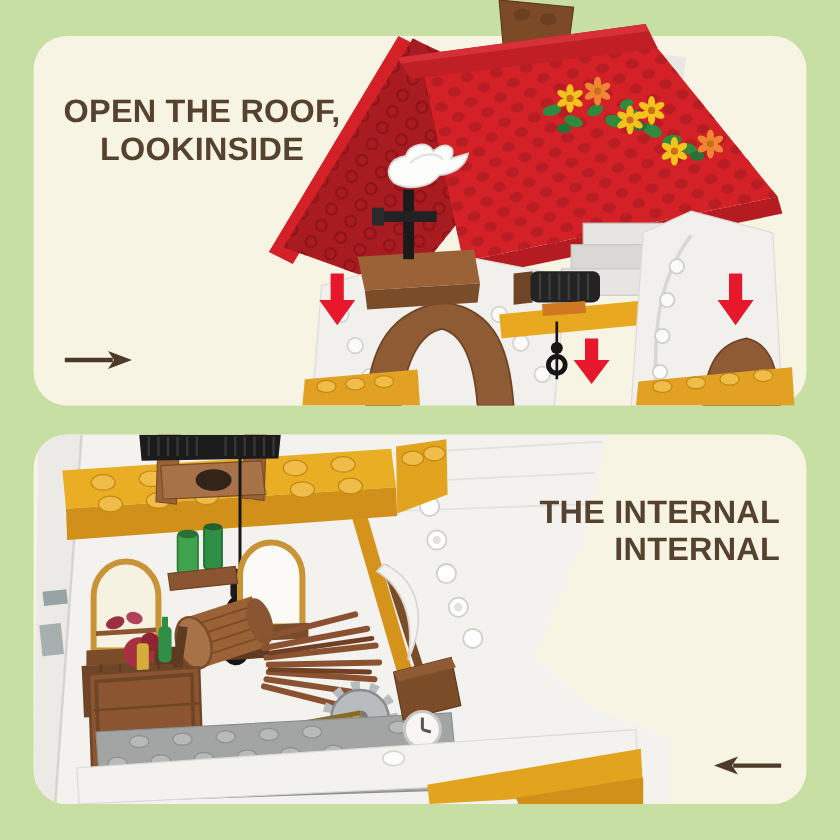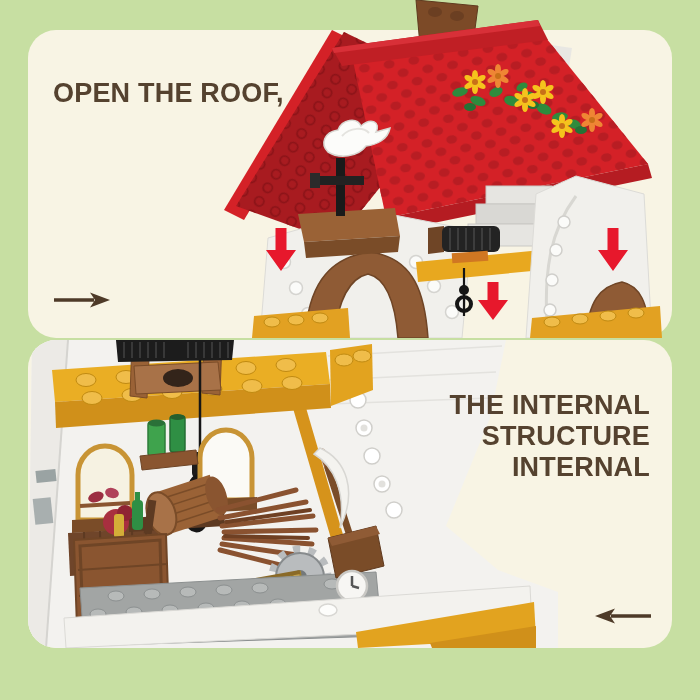--- a/index.html
+++ b/index.html
@@ -6,39 +6,40 @@
     --page-bg:#c7dfa2;
     --panel-bg:#f8f4e4;
     --heading:#55422f;
     --arrow:#4e3a28;
   }
   html,body{margin:0;padding:0;}
   body{background:#ffffff;font-family:"Liberation Sans",sans-serif;}
   .page{position:relative;width:700px;height:700px;background:var(--page-bg);overflow:hidden;}
   .panel{position:absolute;left:28px;width:644px;height:308px;background:var(--panel-bg);border-radius:28px;}
   .panel-top{top:30px;}
-  .panel-bottom{top:340px;overflow:hidden;}
+  .panel-bottom{top:362px;overflow:hidden;}
   .heading{position:absolute;margin:0;font-weight:700;font-size:27px;line-height:31px;color:var(--heading);letter-spacing:.2px;}
   .heading span{display:block;}
   .heading-top{left:25px;top:48px;text-align:center;}
   .heading-bottom{right:22px;top:50px;text-align:right;}
   .nav-arrow{position:absolute;}
   .nav-arrow-right{left:24px;top:260px;}
   .nav-arrow-left{left:565px;top:266px;}
   .top-photo{position:absolute;left:220px;top:0;width:452px;height:338px;}
   .bottom-photo{position:absolute;left:0;top:0;width:530px;height:308px;}
 </style>
 </head>
 <body>
 
 <div class="page">
 
   <section class="panel panel-top">
     <h2 class="heading heading-top">
       <span>OPEN THE ROOF,</span>
+      <span>LOOKINSIDE</span>
     </h2>
     <svg class="nav-arrow nav-arrow-right" width="60" height="20" viewBox="0 0 60 20">
       <line x1="2" y1="10" x2="42" y2="10" stroke="#4e3a28" stroke-width="3.6"></line>
       <polygon points="38,2.5 58,10 38,17.5 43,10" fill="#4e3a28"></polygon>
     </svg>
   </section>
 
   <svg class="top-photo" viewBox="0 0 452 338">
     <defs>
       <pattern id="pStuds" width="25" height="21" patternUnits="userSpaceOnUse" patternTransform="rotate(-9)">
@@ -404,21 +405,20 @@
       <g>
         <polygon points="36,278 502,246 504,286 38,308" fill="#f3f2ee" stroke="#dbdad6" stroke-width="1"></polygon>
         <ellipse cx="300" cy="270" rx="9" ry="6" fill="#fdfdfb" stroke="#d8d7d3" stroke-width="1.5"></ellipse>
         <polygon points="328,292 506,262 508,298 330,308" fill="#e2a31f"></polygon>
         <polygon points="402,303 508,286 508,308 404,308" fill="#d0901a"></polygon>
       </g>
     </svg>
 
     <h2 class="heading heading-bottom">
       <span>THE INTERNAL</span>
-      <span>STRUCTURE</span>
       <span>INTERNAL</span>
     </h2>
     <svg class="nav-arrow nav-arrow-left" width="60" height="20" viewBox="0 0 60 20">
       <line x1="58" y1="10" x2="18" y2="10" stroke="#4e3a28" stroke-width="3.6"></line>
       <polygon points="22,2.5 2,10 22,17.5 17,10" fill="#4e3a28"></polygon>
     </svg>
   </section>
 
 </div>
 

